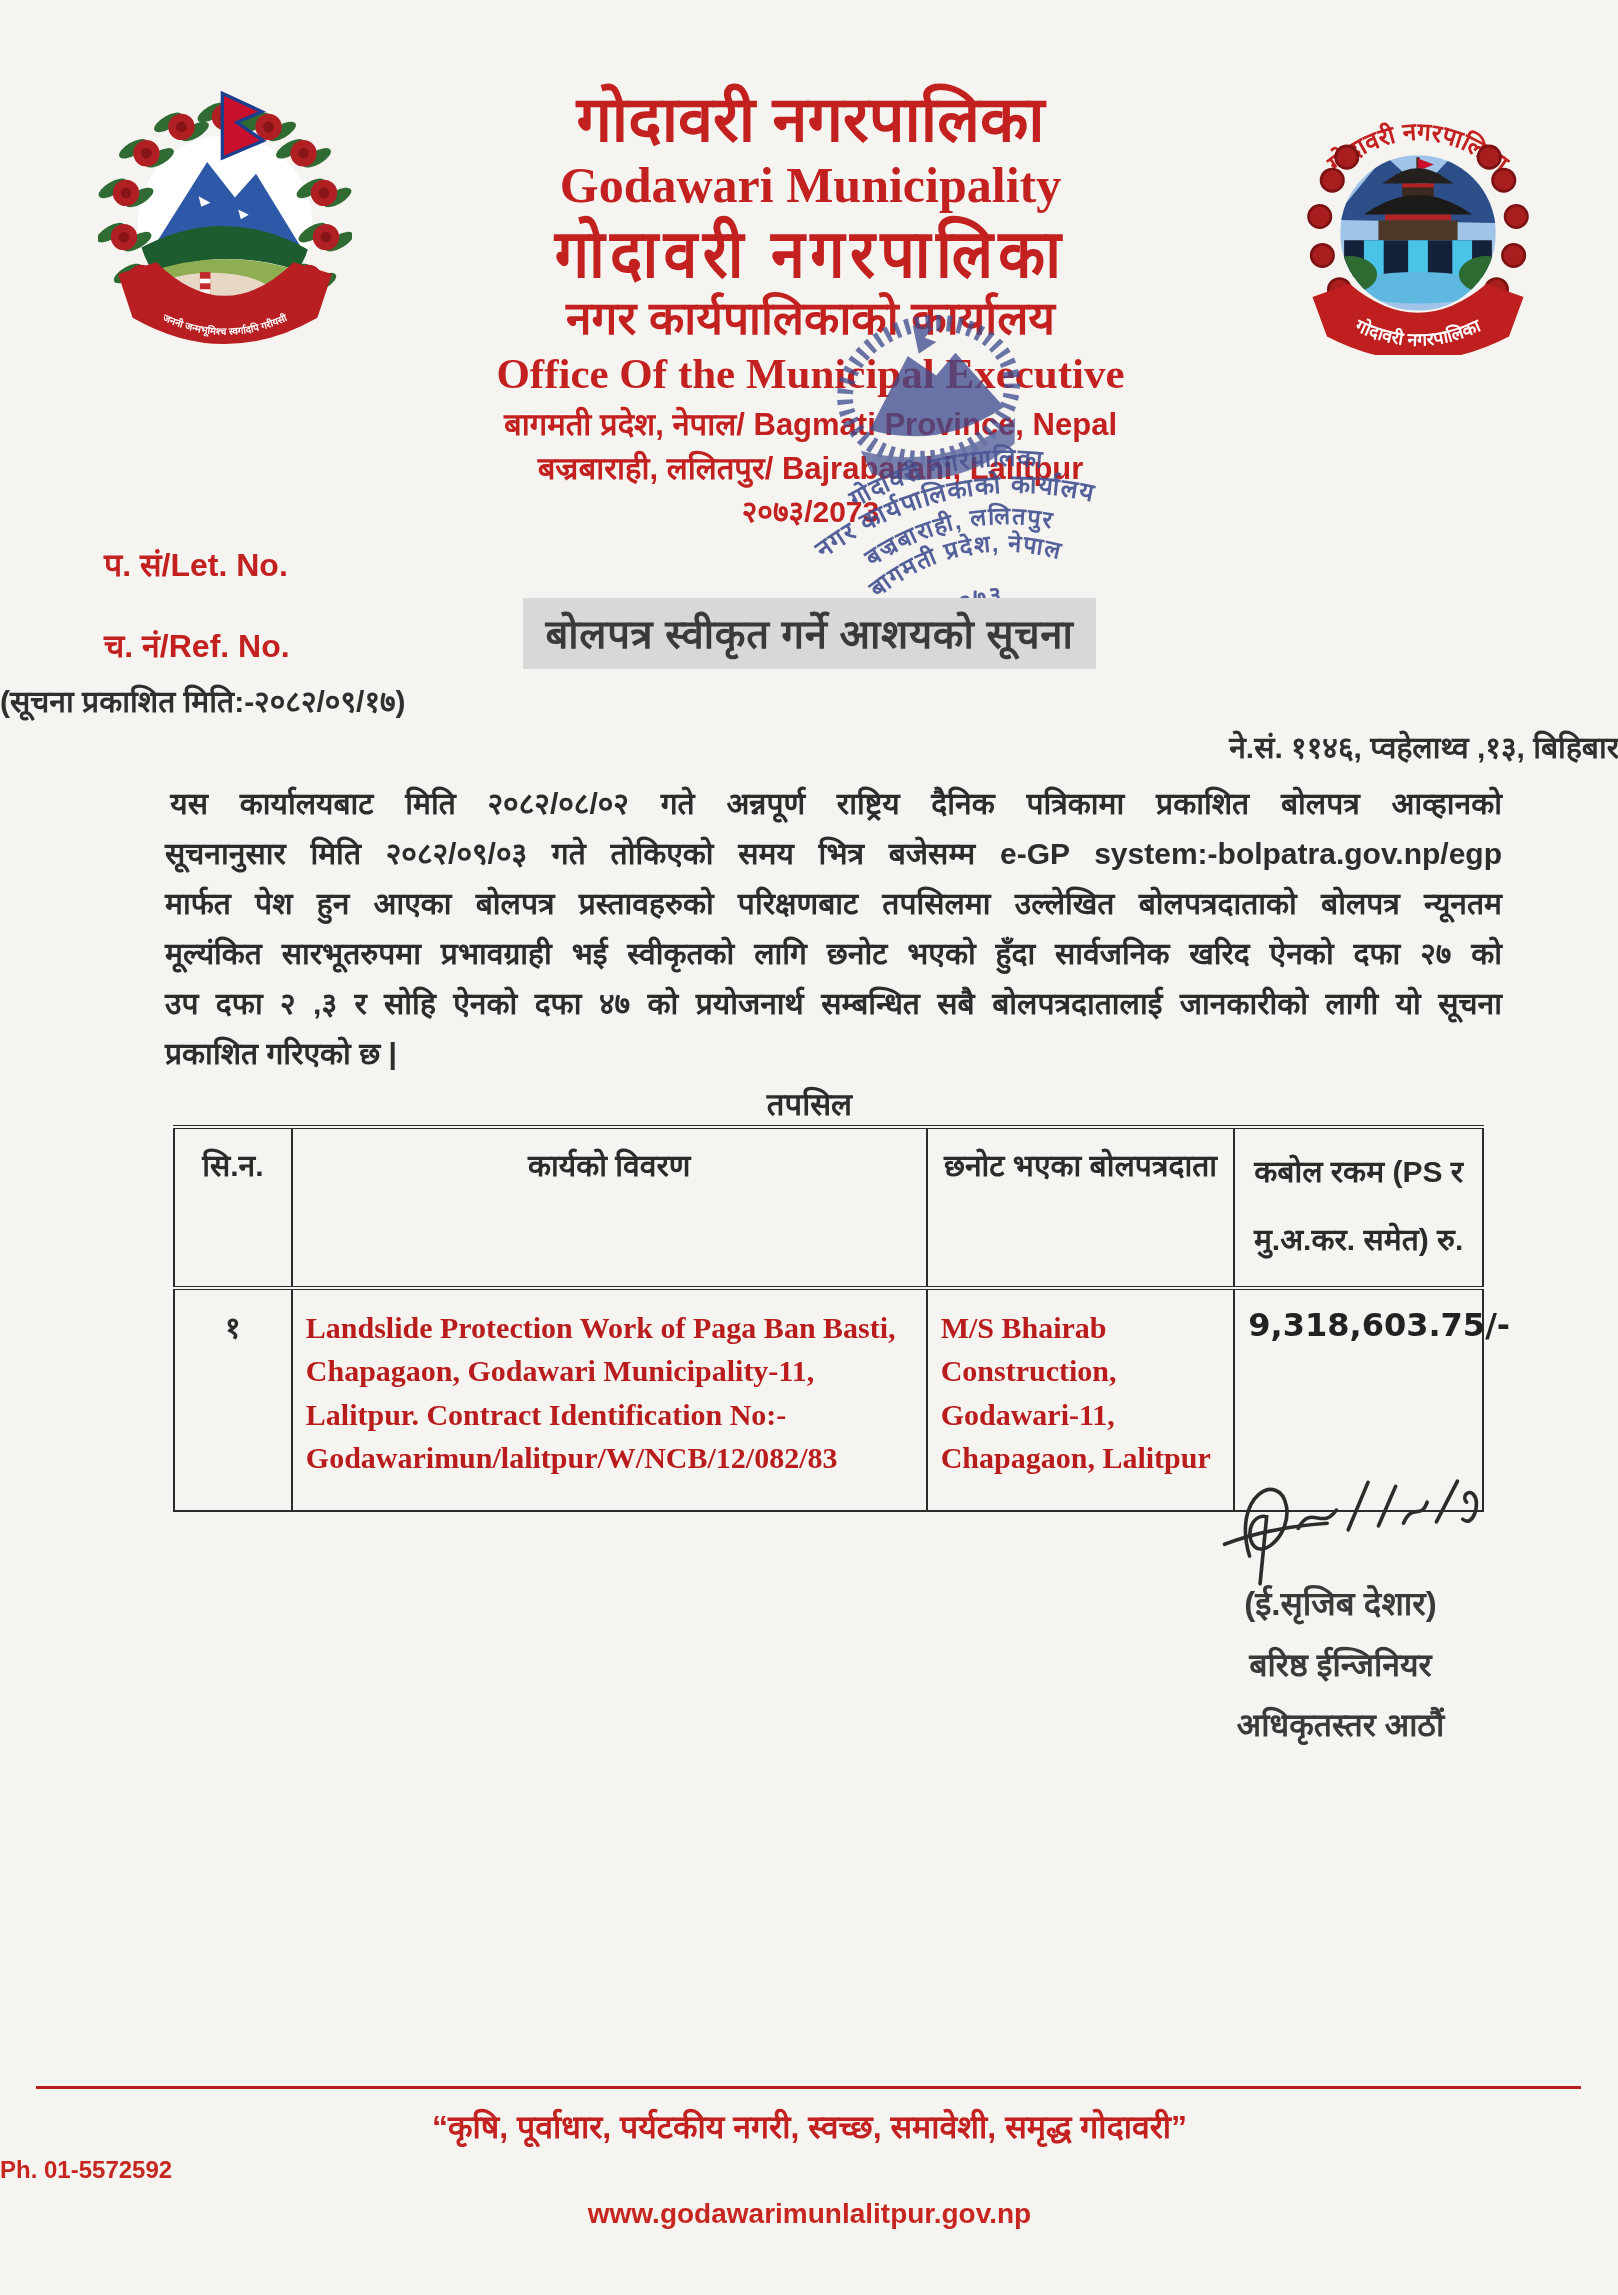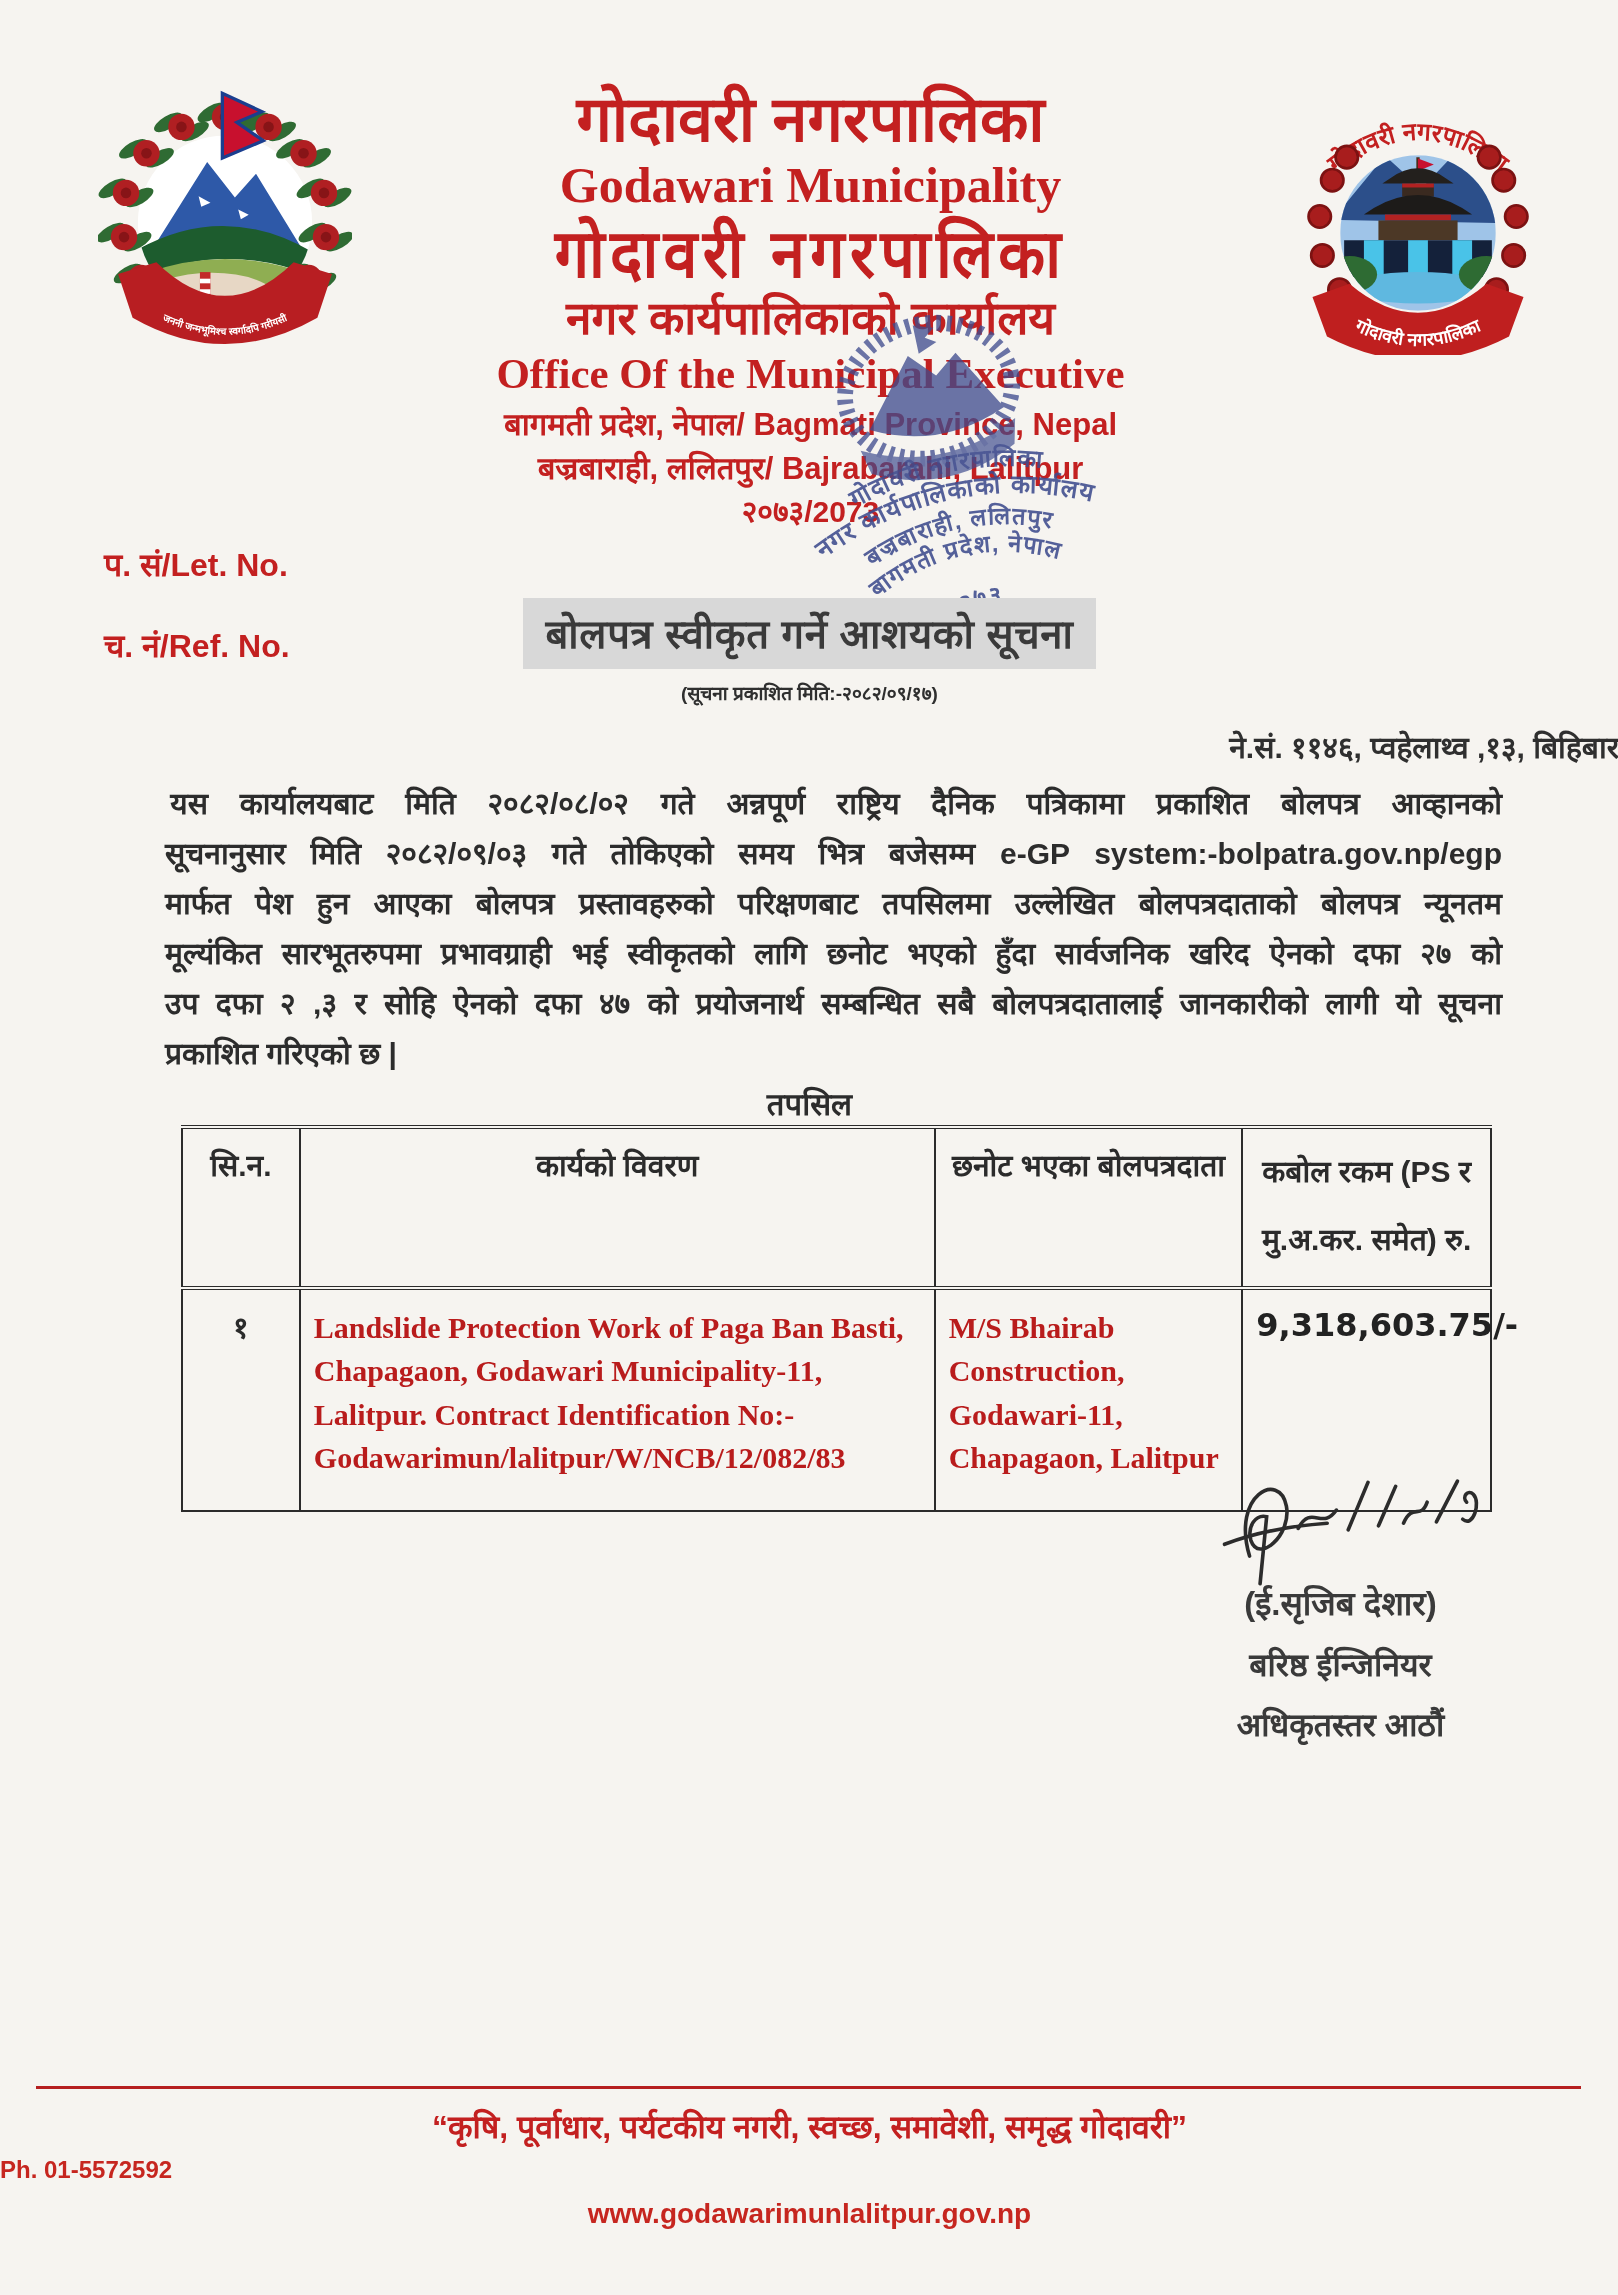--- a/index.html
+++ b/index.html
@@ -20,30 +20,30 @@
   .h-year{font-size:30px;font-weight:600;margin-top:6.6px;}
   
   .stamp{position:absolute;left:731px;top:310px;width:428px;height:329px;opacity:.93;}
   
   .letref{position:absolute;left:104px;top:542px;color:#c32020;font-size:32px;font-weight:600;}
   .letref div{margin-bottom:38px;}
   
   .ntitle-wrap{position:absolute;left:0;top:598px;width:100%;text-align:center;}
   .ntitle{display:inline-block;background:#d8d8d8;color:#3a3a3a;font-size:40px;font-weight:800;
           padding:6.6px 22.4px 9.2px 22.4px;letter-spacing:0.7px;}
-  .ndate{position:absolute;left:0;top:680px;width:100%;text-align:center;font-size:19px;font-weight:700;color:#2f2f2f;}
+  .ndate{position:absolute;left:0;top:680px;width:100%;font-size:30px;font-weight:700;color:#2f2f2f;}
   .nsambat{position:absolute;left:0;top:726px;width:100%;text-align:right;font-size:30px;font-weight:700;color:#2f2f2f;}
   
   .bodytext{position:absolute;left:165px;right:117px;top:779px;font-size:30px;color:#2c2c2c;font-weight:500;}
   .bline{line-height:50px;text-align:justify;text-align-last:justify;white-space:normal;font-weight:bold;}
   .bline.first{text-indent:5.3px;}
   .bline.last{text-align-last:left;}
   .tapasil{position:absolute;left:0;top:1082px;width:100%;text-align:center;font-size:31px;font-weight:800;color:#2c2c2c;}
   
-  .ntable{position:absolute;left:181px;top:1125px;width:1311px;border-collapse:collapse;table-layout:fixed;
+  .ntable{position:absolute;left:173px;top:1125px;width:1311px;border-collapse:collapse;table-layout:fixed;
           border:2.6px solid #2b2b2b;border-top:4.6px double #2b2b2b;}
   .ntable th,.ntable td{border:2px solid #2b2b2b;vertical-align:top;}
   .ntable thead th{font-size:30px;font-weight:800;color:#2b2b2b;height:142px;padding:14.5px 9.2px 0 9.2px;border-bottom:4px double #2b2b2b;}
   .th-amount{line-height:2.25;padding-top:9.2px !important;}
   .ntable tbody td{height:188px;padding:16px 13px;}
   .td-sn{font-size:30px;font-weight:700;text-align:center;}
   .td-desc,.td-bidder{font-family:"Liberation Serif","DejaVu Serif",serif;font-weight:700;font-size:30px;line-height:1.45;color:#b91c1c;}
   .td-amount{font-size:32px;font-weight:800;text-align:center;font-family:"DejaVu Sans","Liberation Sans",sans-serif;color:#222;}
   
   .sig{position:absolute;left:1113px;top:1464px;width:455px;text-align:center;color:#3a3a3a;}

